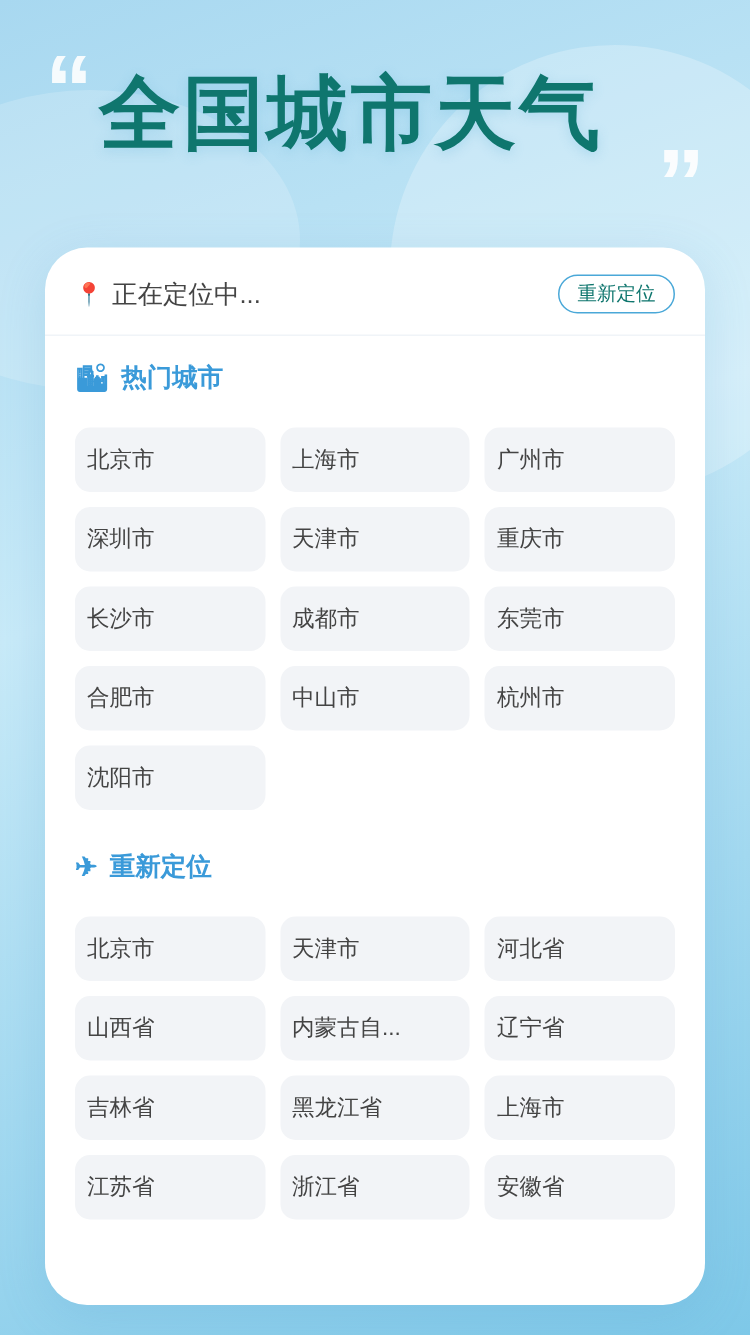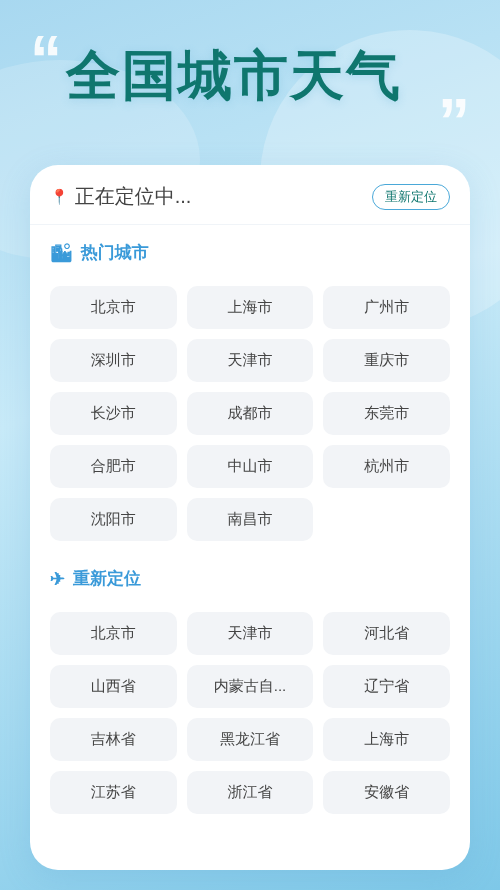--- a/index.html
+++ b/index.html
@@ -114,21 +114,21 @@
       font-size: 15px;
     }
 
     .location-icon {
       color: #555;
       font-size: 15px;
     }
 
     .location-text {
       color: #444;
-      font-size: 20px;
+      font-size: 17px;
     }
 
     .relocate-btn {
       border: 1.5px solid #4aa8d8;
       color: #0f766e;
       background: white;
       border-radius: 16px;
       padding: 3px 12px;
       font-size: 13px;
       cursor: pointer;
@@ -161,21 +161,21 @@
       padding: 0 20px;
     }
 
     .city-btn {
       background: #f2f4f7;
       border: none;
       border-radius: 10px;
       padding: 12px 8px;
       font-size: 15px;
       color: #444;
-      text-align: center;
+      text-align: left;
       cursor: pointer;
       font-family: inherit;
     }
 
     
     .section-divider {
       height: 10px;
     }
 
     .scroll-content {
@@ -227,21 +227,20 @@
         <button class="city-btn">深圳市</button>
         <button class="city-btn">天津市</button>
         <button class="city-btn">重庆市</button>
         <button class="city-btn">长沙市</button>
         <button class="city-btn">成都市</button>
         <button class="city-btn">东莞市</button>
         <button class="city-btn">合肥市</button>
         <button class="city-btn">中山市</button>
         <button class="city-btn">杭州市</button>
         <button class="city-btn">沈阳市</button>
-        <button class="city-btn">南昌市</button>
       </div>
 
     <div class="section-divider"></div>
 
     <div class="section">
       <div class="section-title">
         <span class="section-icon">✈</span>
         <span>重新定位</span>
       </div>
     </div>

